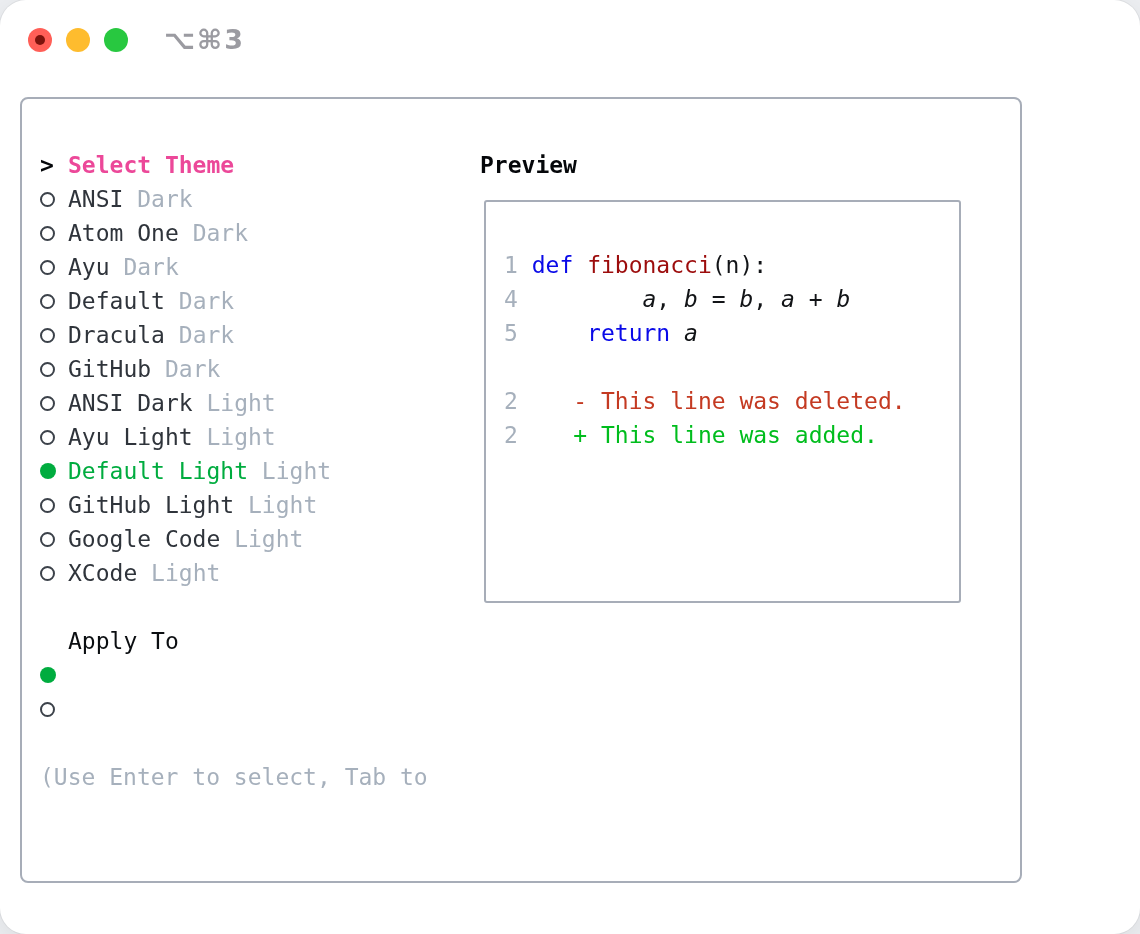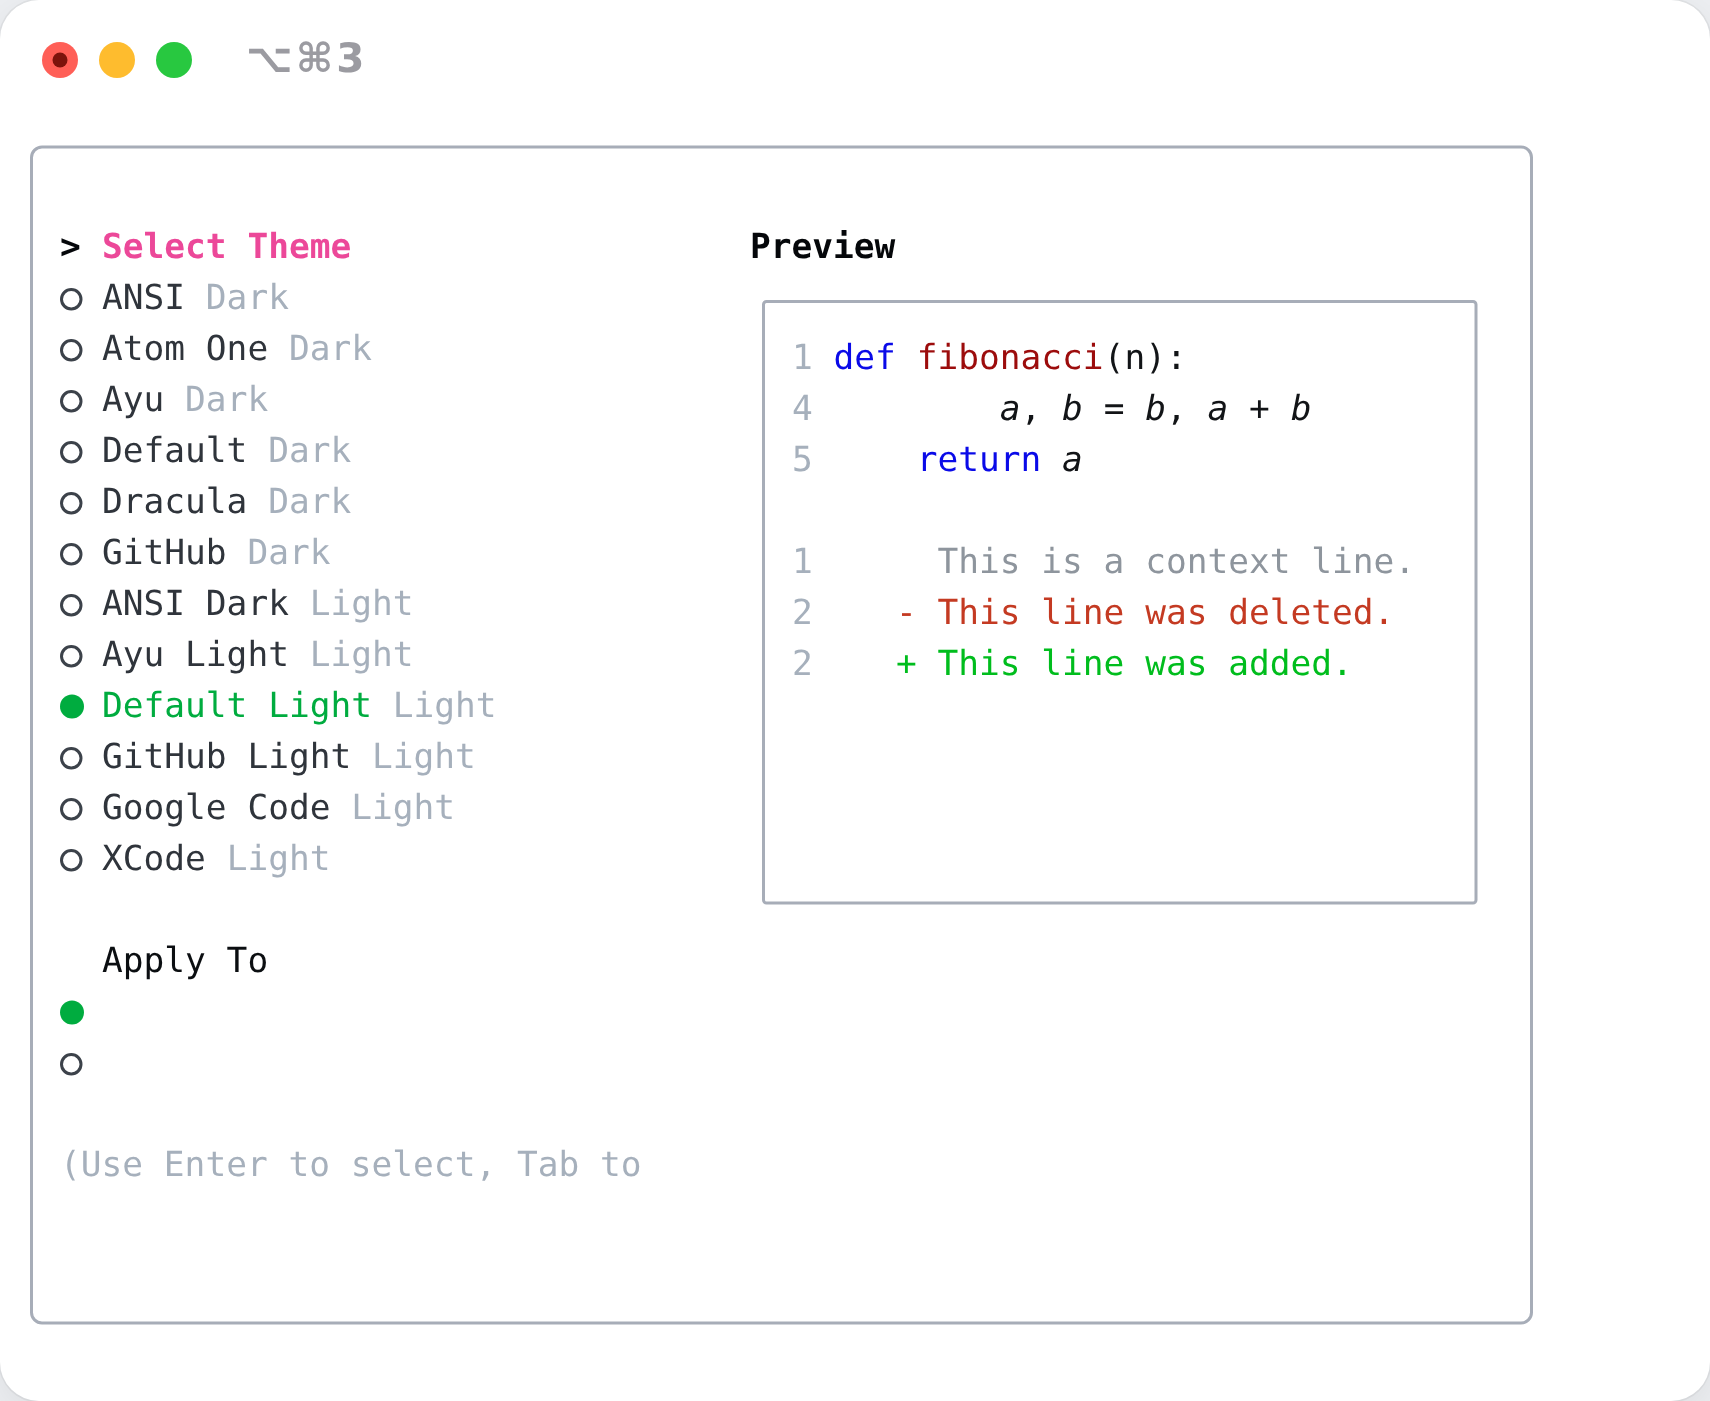--- a/index.html
+++ b/index.html
@@ -44,27 +44,27 @@
   .cursor{font-weight:bold;color:#05070a;}
   .hdr{font-weight:bold;color:#ec4899;}
   .subhdr{color:#0b0e11;}
   .ring{width:11px;height:11px;border:2.5px solid #3c424a;border-radius:50%;}
   .dotfill{width:16px;height:16px;border-radius:50%;background:var(--green-menu);}
   .sel-label{color:var(--green-menu);}
   .tag{color:var(--gray-muted);margin-left:1ch;}
   .hint{color:var(--gray-muted);}
   
   .preview-header{
-    position:absolute;left:478px;top:49px;height:34px;line-height:34px;
+    position:absolute;left:458px;top:49px;height:34px;line-height:34px;
     font-size:23px;font-weight:bold;color:#05070a;
   }
   .preview-box{
-    position:absolute;left:486px;top:101px;width:477px;height:403px;
+    position:absolute;left:462px;top:101px;width:477px;height:403px;
     border:2px solid var(--gray-border);border-radius:3px;background:#fff;
-    padding:20px 0 0 18px;box-sizing:border-box;overflow:hidden;
+    padding:46px 0 0 18px;box-sizing:border-box;overflow:hidden;
   }
   .pline{white-space:pre;font-size:23px;line-height:34px;height:34px;color:#121417;}
   .ln{color:var(--gray-muted);}
   .tok-keyword{color:var(--blue-keyword);}
   .tok-function{color:var(--red-function);}
   .tok-variable{font-style:italic;color:#121417;}
   .tok-plain{color:#121417;}
   .kind-context{color:var(--gray-context);}
   .kind-deleted{color:var(--red-deleted);}
   .kind-added{color:var(--green-added);}
@@ -103,18 +103,17 @@
         <div class="srow"></div>
         <div class="srow"><span class="hint">(Use Enter to select, Tab to</span></div>
       </div>
 
     <div class="preview-header">Preview</div>
     <div class="preview-box" id="preview-box">
         <div class="pline"><span class="ln">1</span> <span class="tok-keyword">def</span><span class="tok-plain"> </span><span class="tok-function">fibonacci</span><span class="tok-plain">(n):</span></div>
         <div class="pline"><span class="ln">4</span> <span class="tok-plain">        </span><span class="tok-variable">a</span><span class="tok-plain">, </span><span class="tok-variable">b</span><span class="tok-plain"> = </span><span class="tok-variable">b</span><span class="tok-plain">, </span><span class="tok-variable">a</span><span class="tok-plain"> + </span><span class="tok-variable">b</span></div>
         <div class="pline"><span class="ln">5</span> <span class="tok-plain">    </span><span class="tok-keyword">return</span><span class="tok-plain"> </span><span class="tok-variable">a</span></div>
         <div class="pline"></div>
-        <div class="pline"><span class="ln">1</span>    <span class="dmark kind-context"> </span> <span class="kind-context">This is a context line.</span></div>
         <div class="pline"><span class="ln">2</span>    <span class="dmark kind-deleted">-</span> <span class="kind-deleted">This line was deleted.</span></div>
         <div class="pline"><span class="ln">2</span>    <span class="dmark kind-added">+</span> <span class="kind-added">This line was added.</span></div>
       </div>
   </div>
 </div>
 
 </body></html>

